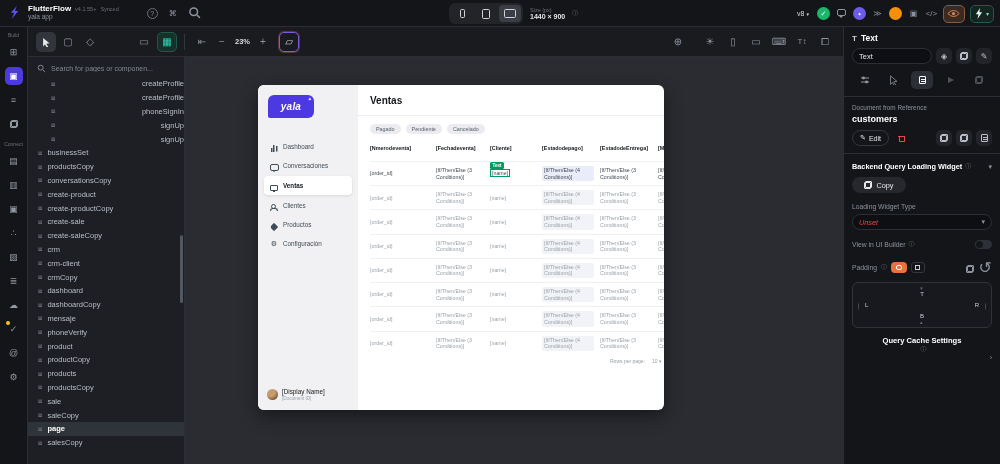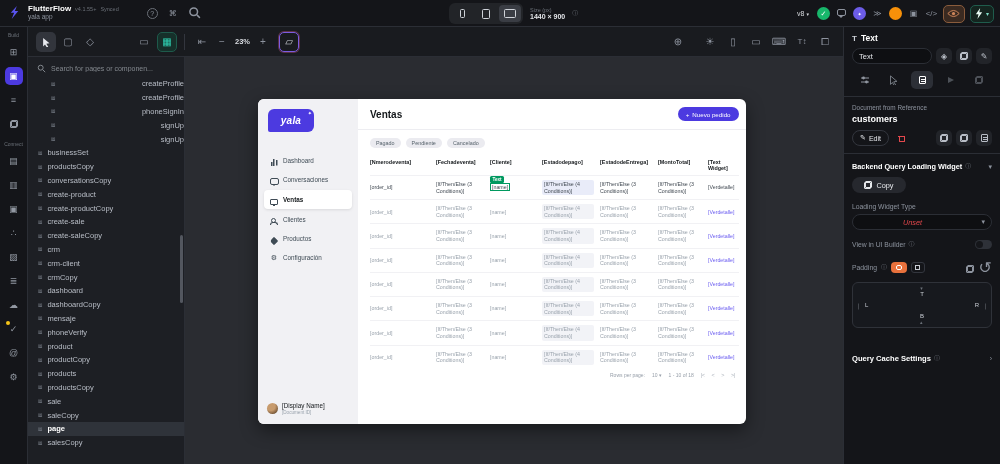--- a/index.html
+++ b/index.html
@@ -77,21 +77,21 @@
   .pg-item{display:flex;align-items:center;gap:5px;height:13.8px;padding-left:10px;cursor:pointer;}
   .pg-item.ind{padding-left:23px;justify-content:space-between;}
   .pg-item .cube{color:#787e88;font-size:7px;}
   .pg-item .lbl{font-size:7.5px;color:#b9bec7;white-space:nowrap;}
   .pg-item.sel{background:#2f333a;}
   .pg-item.sel .lbl{color:#fff;font-weight:bold;}
   .pg-thumb{position:absolute;right:1px;top:178px;width:3px;height:68px;border-radius:2px;background:#53575f;}
 
   
   .canvas{position:absolute;left:185px;top:57px;width:658px;height:407px;background:#2a2c31;z-index:1;}
-  .appframe{position:absolute;left:73px;top:42px;width:488px;height:325px;background:#fff;border-radius:6px;
+  .appframe{position:absolute;left:73px;top:28px;width:406px;height:325px;background:#fff;border-radius:6px;
     box-shadow:0 6px 18px rgba(0,0,0,.45);display:flex;overflow:hidden;justify-content:space-between;}
   .app-sb{width:100px;background:var(--appgray);display:flex;flex-direction:column;flex:none;}
   .applogo{margin:10px 0 6px 10px;width:46px;height:23px;background:var(--accent);border-radius:6px 6px 6px 2px;
     display:flex;align-items:center;justify-content:center;position:relative;}
   .applogo .yt{color:#fff;font-style:italic;font-weight:bold;font-size:10px;letter-spacing:.2px;}
   .applogo .sp{position:absolute;right:2px;top:1px;color:#fff;font-size:5px;}
   .app-nav{margin-top:14px;display:flex;flex-direction:column;gap:2px;}
   .navitem{display:flex;align-items:center;gap:5px;height:17px;margin:0 6px;padding-left:6px;border-radius:4px;cursor:pointer;}
   .navitem .nic{width:8px;text-align:center;flex:none;}
   .navitem .nlbl{font-size:6.3px;color:#3f4b55;}
@@ -154,42 +154,42 @@
   .editrow .spacer{flex:1;}
   .secthead{margin-top:8px;gap:3px;}
   .sectlbl{font-size:7.3px;font-weight:bold;color:#fff;}
   .info{font-size:6px;color:var(--dim2);}
   .carets{margin-left:auto;color:var(--dim);font-size:7px;cursor:pointer;}
   .copybtn{margin-top:6px;height:16px;width:54px;background:#26282e;border-radius:8px;display:flex;
     align-items:center;justify-content:center;gap:4px;font-size:7.3px;color:#e6e8ec;cursor:pointer;}
   .fldlbl{font-size:6.8px;color:var(--dim);margin-top:10px;}
   .dropdown{margin-top:4px;height:16px;background:#0e0f12;border:1px solid var(--border);border-radius:8px;
     display:flex;align-items:center;padding:0 6px;cursor:pointer;}
-  .unset{font-size:7.3px;color:var(--red);font-style:italic;margin-left:44px;}
+  .unset{font-size:7.3px;color:var(--red);font-style:italic;}
   .togglerow{margin-top:10px;}
   .toggle{margin-left:auto;width:17px;height:9px;border-radius:5px;background:#2e3138;position:relative;cursor:pointer;}
   .toggle::after{content:"";position:absolute;left:1px;top:1px;width:7px;height:7px;border-radius:50%;background:#15161a;}
   .padrow{margin-top:9px;gap:4px;}
   .padbtn-o{width:16px;height:11px;border-radius:4px;background:#e8713c;display:flex;align-items:center;
     justify-content:center;cursor:pointer;}
   .padbtn-o i{display:block;width:6px;height:5px;border:1px solid #fff;border-radius:2px;}
   .padbtn-s{width:14px;height:11px;border-radius:3px;border:1px solid var(--border2);display:flex;
     align-items:center;justify-content:center;cursor:pointer;}
   .padbtn-s i{display:block;width:5px;height:5px;border:1px solid #c9cdd4;}
   .padrow .right{margin-left:auto;display:flex;gap:5px;color:var(--dim);align-items:center;}
   .padbox{margin-top:5px;height:46px;border:1px solid #2f3239;border-radius:6px;background:#17191e;
     position:relative;color:#c9cdd4;}
   .padbox .mid{position:absolute;left:0;right:0;top:0;bottom:0;display:flex;flex-direction:column;
     align-items:center;justify-content:space-between;padding:2px 0;font-size:6px;}
   .padbox .cs{font-size:5px;color:var(--dim2);line-height:1;}
   .padbox .L{position:absolute;left:12px;top:50%;transform:translateY(-50%);font-size:6px;}
   .padbox .R{position:absolute;right:12px;top:50%;transform:translateY(-50%);font-size:6px;}
   .padbox .hL{position:absolute;left:3px;top:50%;transform:translateY(-50%);font-size:6px;color:var(--dim2);}
   .padbox .hR{position:absolute;right:3px;top:50%;transform:translateY(-50%);font-size:6px;color:var(--dim2);}
-  .qcs{margin-top:26px;}
+  .qcs{margin-top:8px;flex-direction:column;}
   .qcslbl{font-size:7.6px;font-weight:bold;color:#fff;}
   .fab{position:absolute;right:13px;bottom:9px;width:25px;height:25px;border-radius:50%;background:#4c3ae0;
     display:flex;align-items:center;justify-content:center;cursor:pointer;box-shadow:0 2px 8px rgba(0,0,0,.5);}
 
   
   .i-copy{position:relative;width:8px;height:8px;display:inline-block;}
   .i-copy::before{content:"";position:absolute;left:0;bottom:0;width:5px;height:5px;border:1px solid currentColor;border-radius:1px;}
   .i-copy::after{content:"";position:absolute;right:0;top:0;width:5px;height:5px;border:1px solid currentColor;border-radius:1px;}
   .i-trash{position:relative;width:7px;height:8px;display:inline-block;color:var(--red);}
   .i-trash::before{content:"";position:absolute;left:0;top:1.5px;width:7px;height:1px;background:currentColor;}

